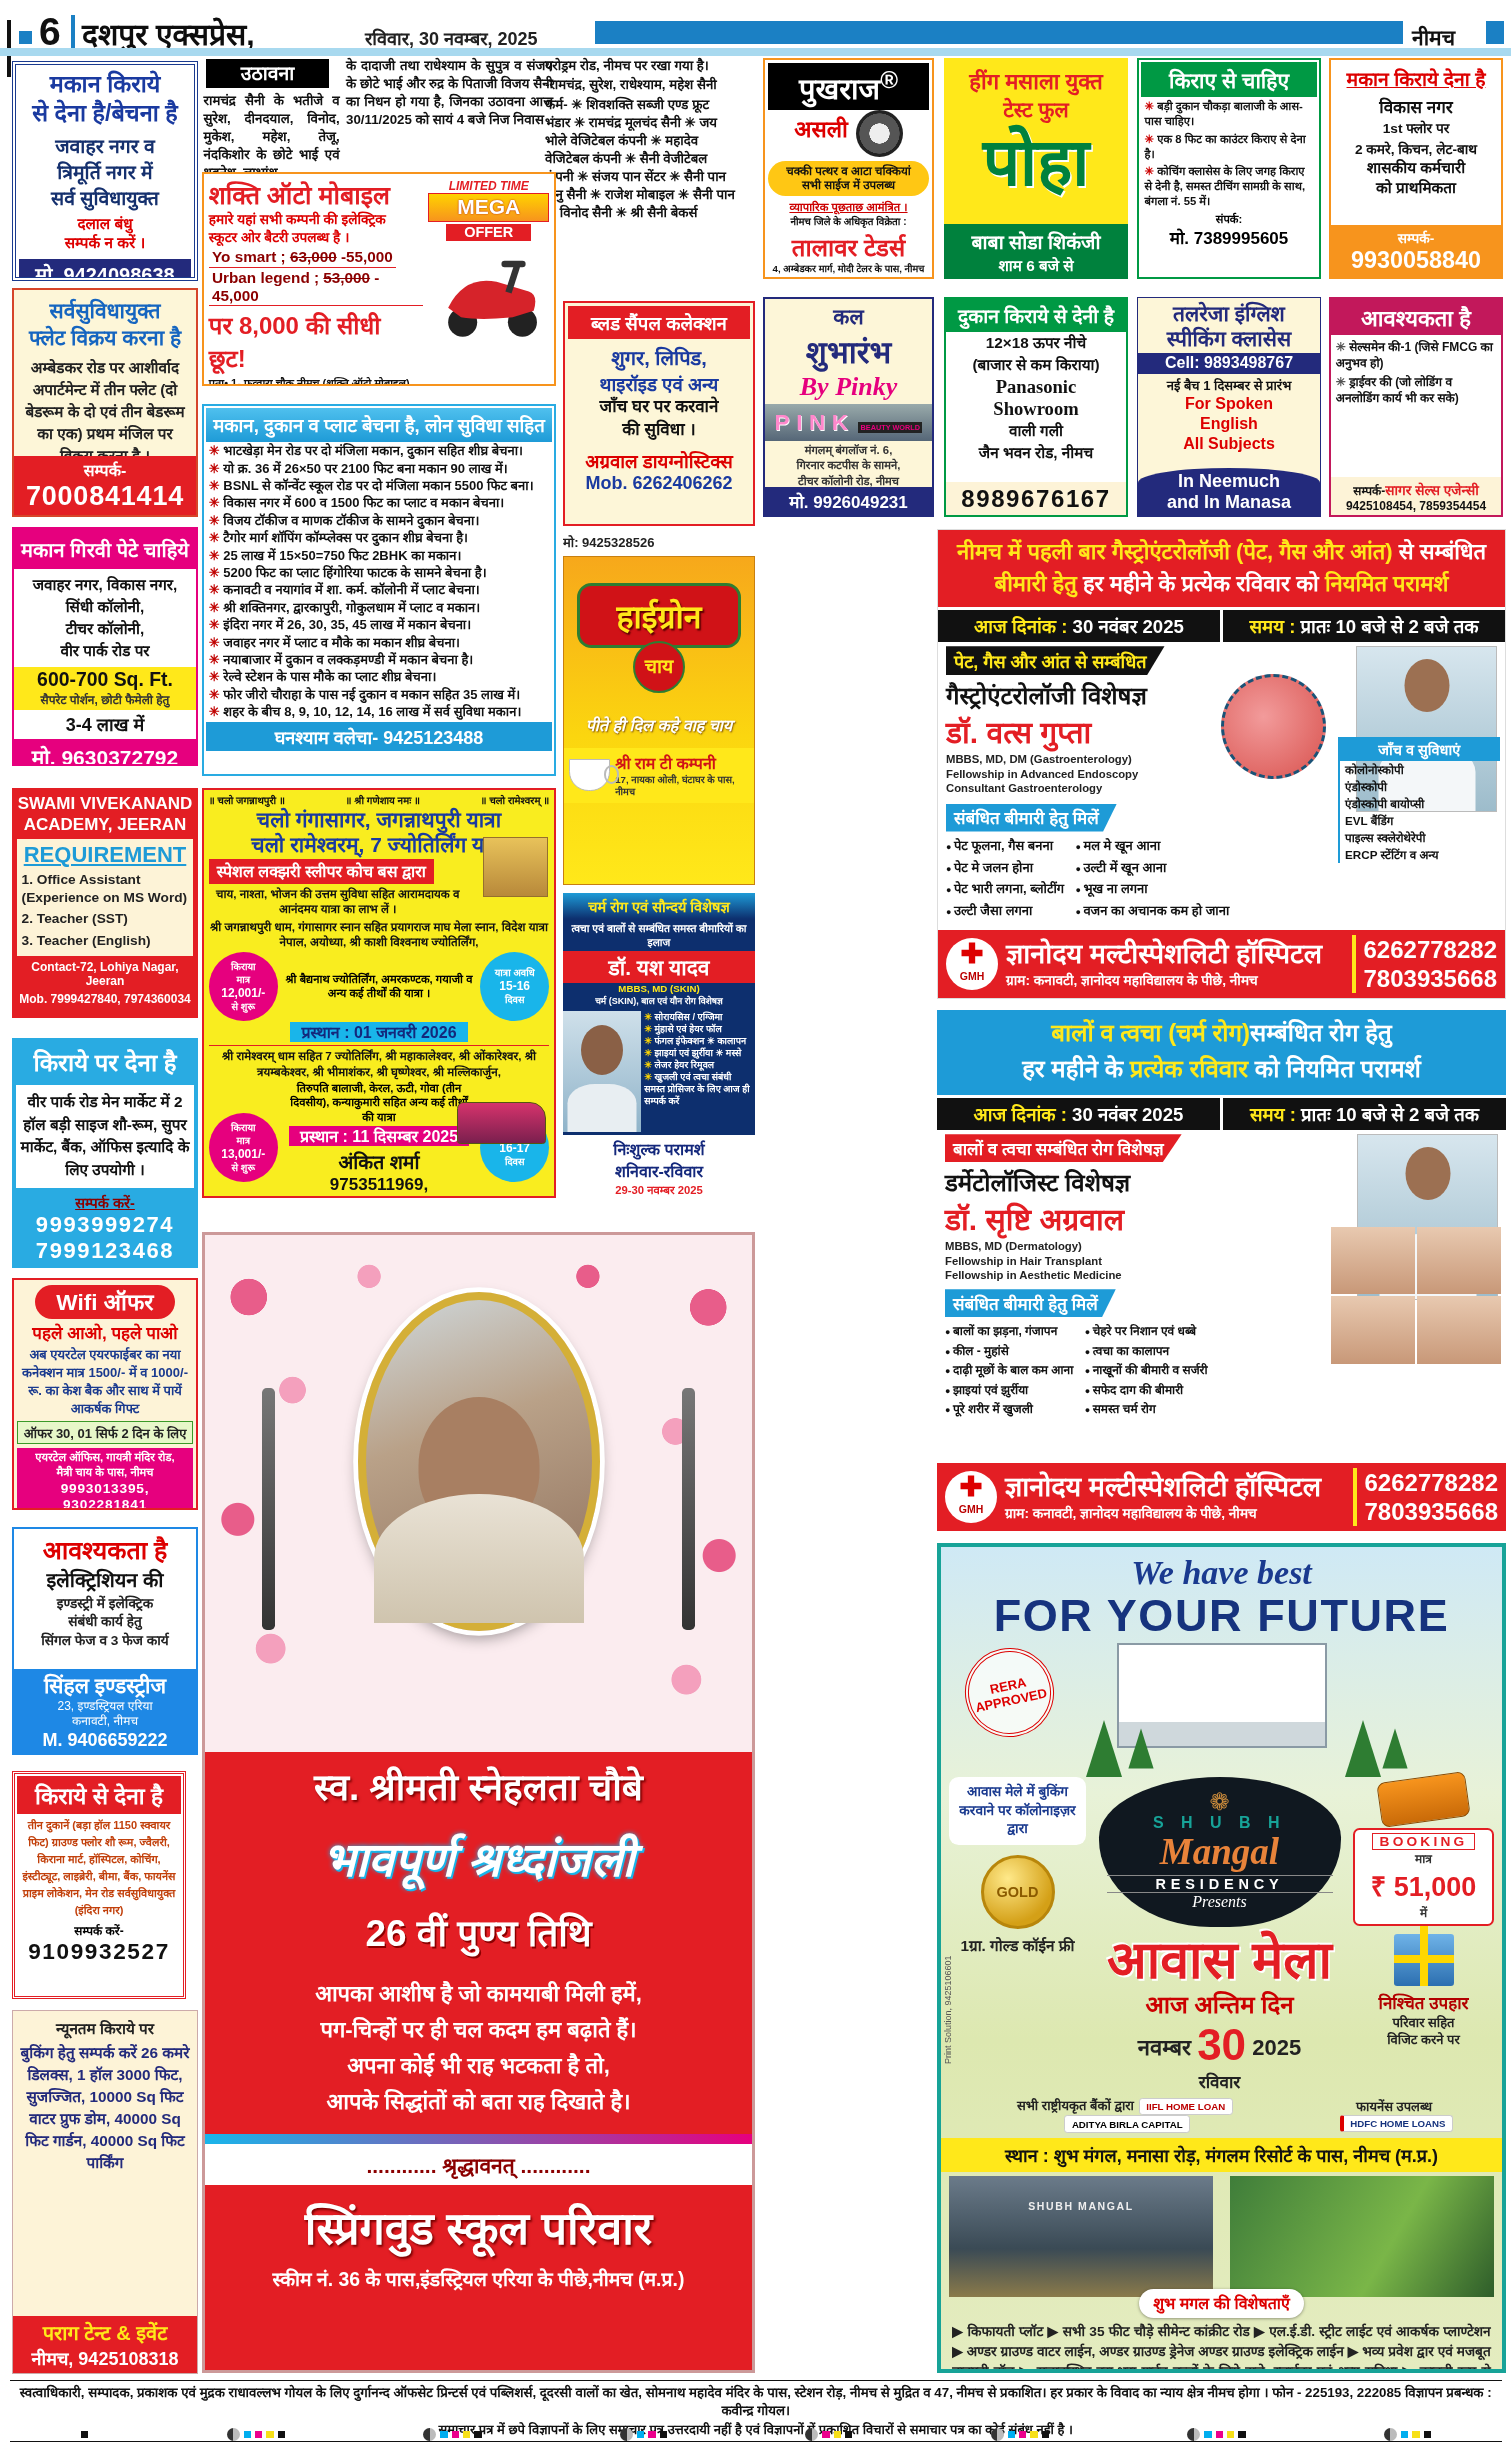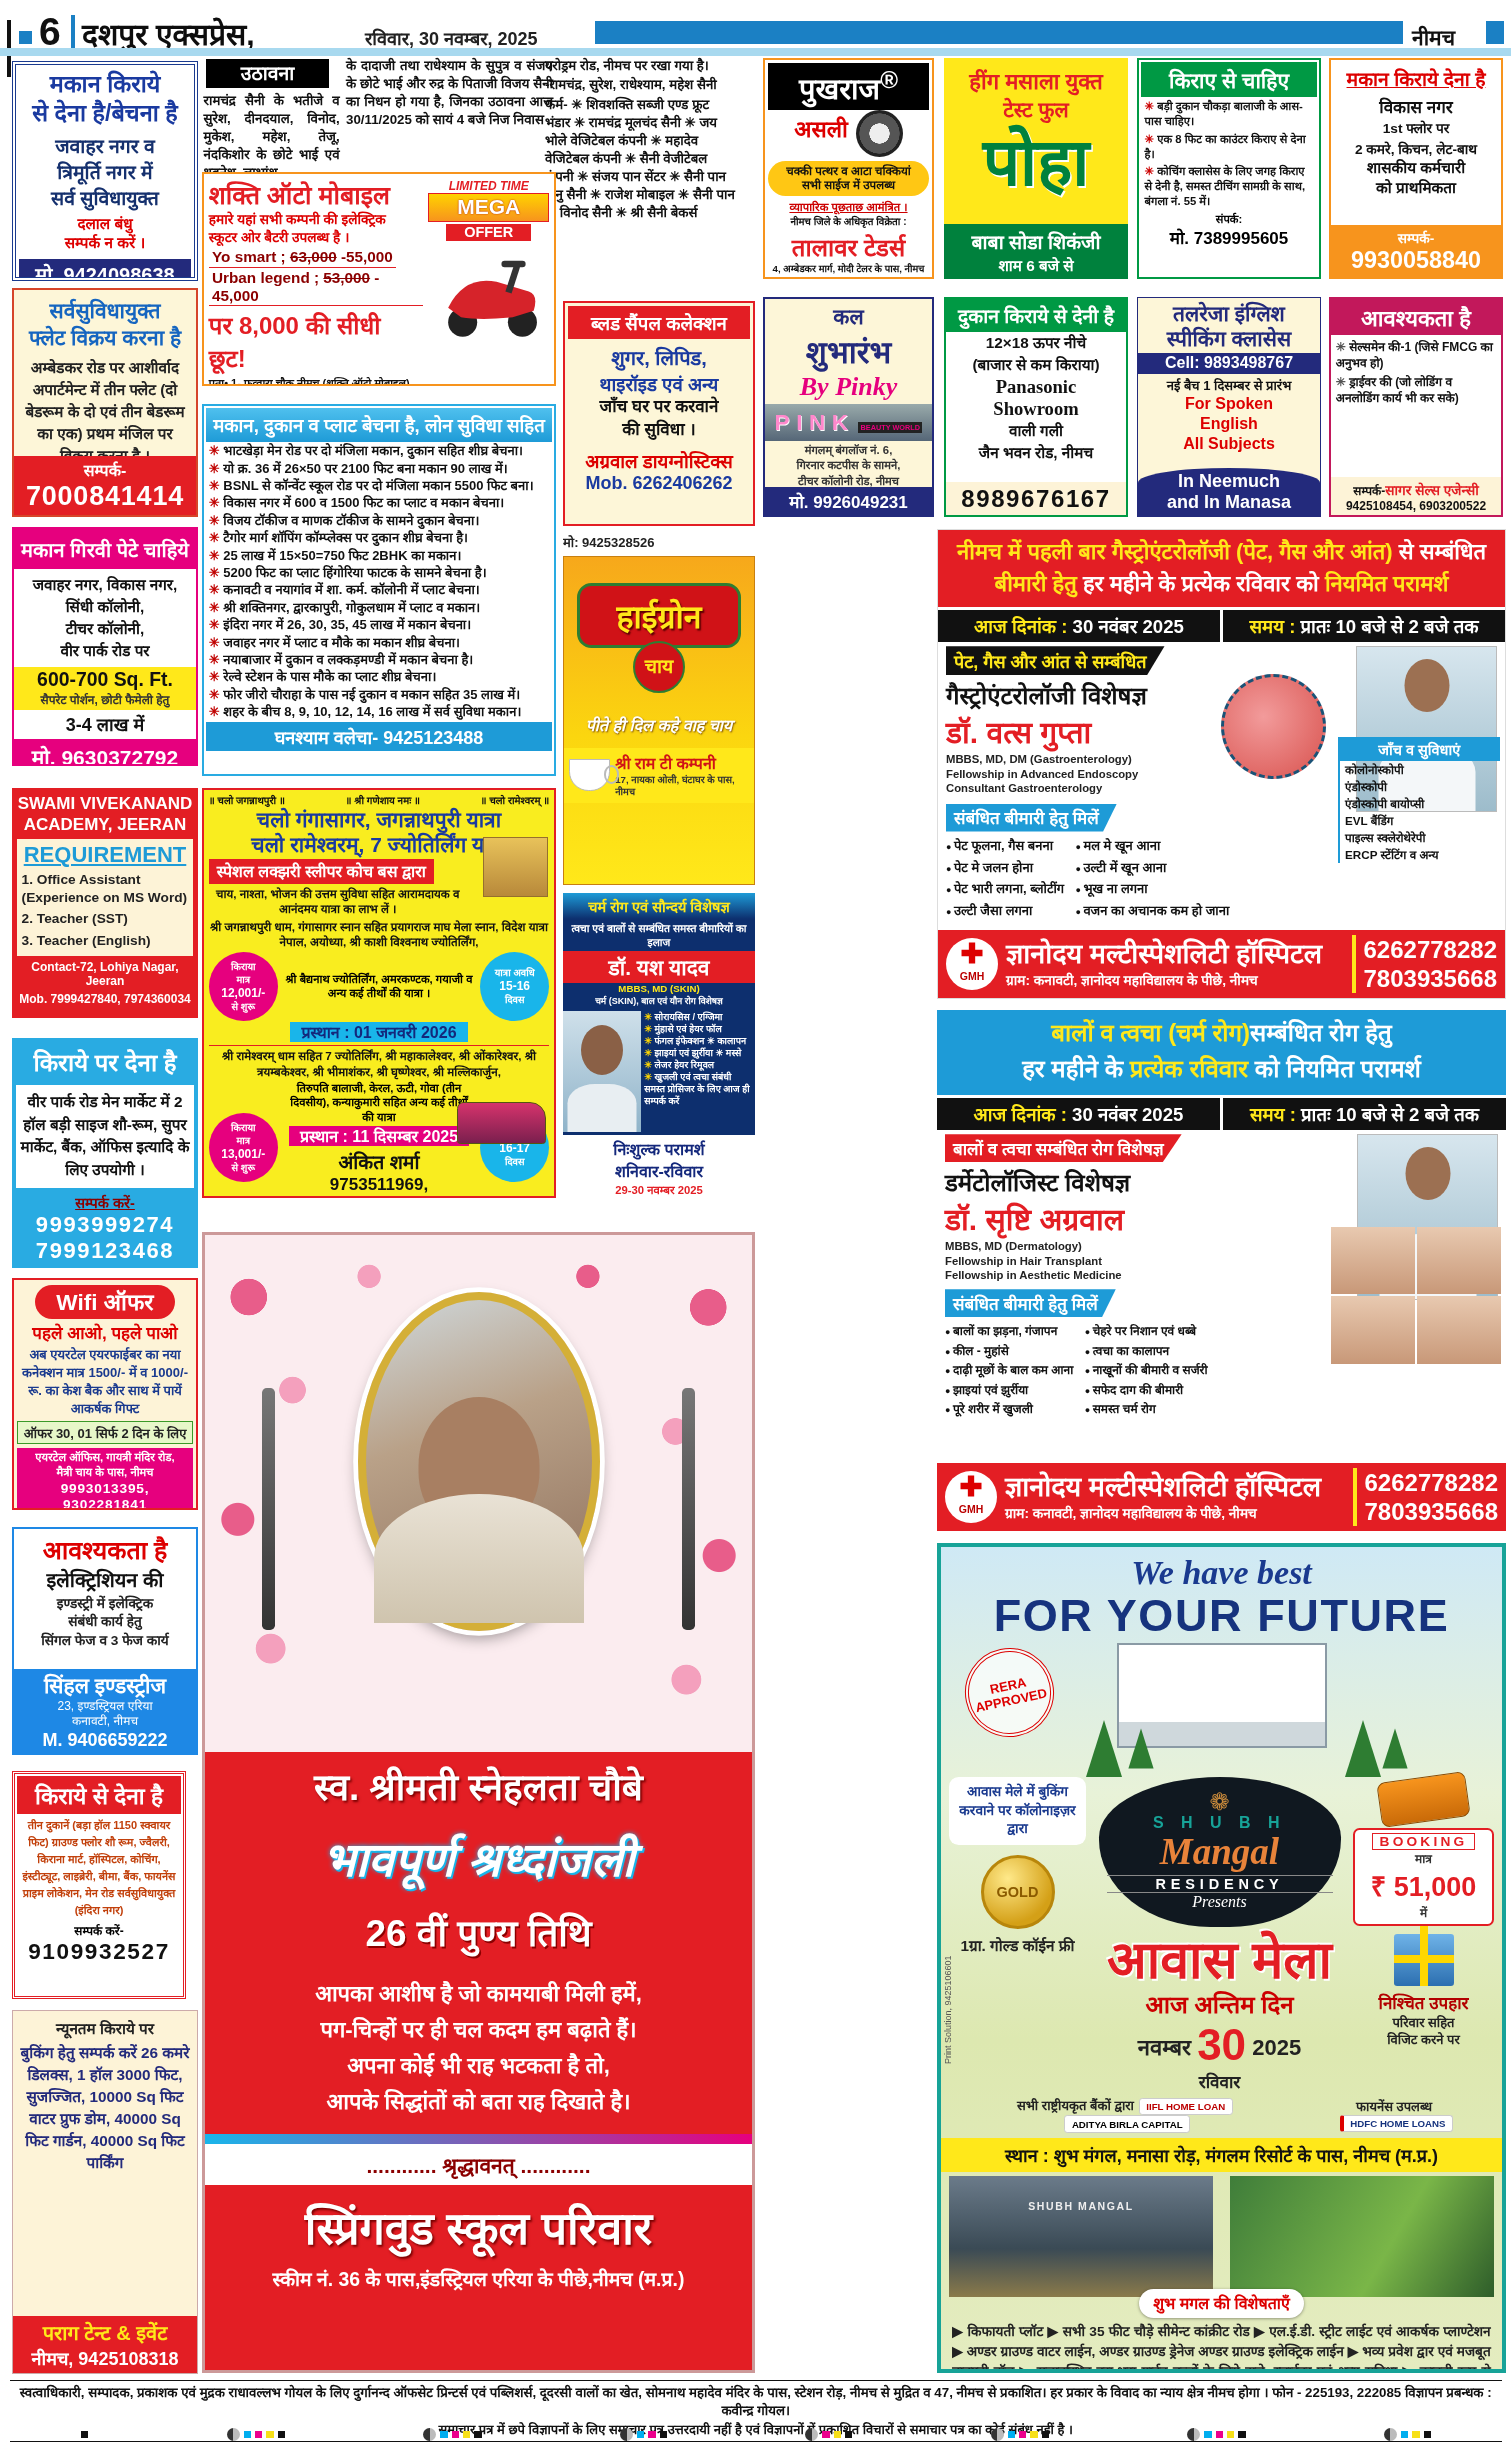--- a/index.html
+++ b/index.html
@@ -695,21 +695,21 @@
     <div class="cell">Cell: 9893498767</div>
     <div class="bt">नई बैच 1 दिसम्बर से प्रारंभ</div>
     <div class="f1"><span>For Spoken</span><br><span>English</span><br><span>All Subjects</span></div>
     <div class="f"><span>In Neemuch</span><br><span>and In Manasa</span></div>
   </div>
 
   <div class="ad" id="sales" style="left:1329px;top:297px;width:174px;height:220px">
     <div class="h hdr">आवश्यकता है</div>
     <div class="it">सेल्समेन की-1 (जिसे FMCG का अनुभव हो)</div>
     <div class="it">ड्राईवर की (जो लोडिंग व अनलोडिंग कार्य भी कर सके)</div>
-    <div class="f"><span class="c1">सम्पर्क-</span><span class="c2">सागर सेल्स एजेन्सी</span><div class="n">9425108454, 6903200522</div></div>
+    <div class="f"><span class="c1">सम्पर्क-</span><span class="c2">सागर सेल्स एजेन्सी</span><div class="n">9425108454, 7859354454</div></div>
   </div>
 
   <div class="ad docad" id="gastro" style="left:937px;top:529px;width:569px;height:470px">
     <div class="ban">
       <div><span class="a">नीमच में पहली बार गैस्ट्रोएंटरोलॉजी (पेट, गैस और आंत)</span><span class="w"> से सम्बंधित</span></div>
       <div><span class="a">बीमारी हेतु </span><span class="w">हर महीने के प्रत्येक रविवार को </span><span class="a">नियमित परामर्श</span></div>
     </div>
     <div class="bars">
       <div class="bar"><span class="yl">आज दिनांक :</span><span> 30 नवंबर 2025</span></div>
       <div class="bar"><span class="yl">समय :</span><span> प्रातः 10 बजे से 2 बजे तक</span></div>

